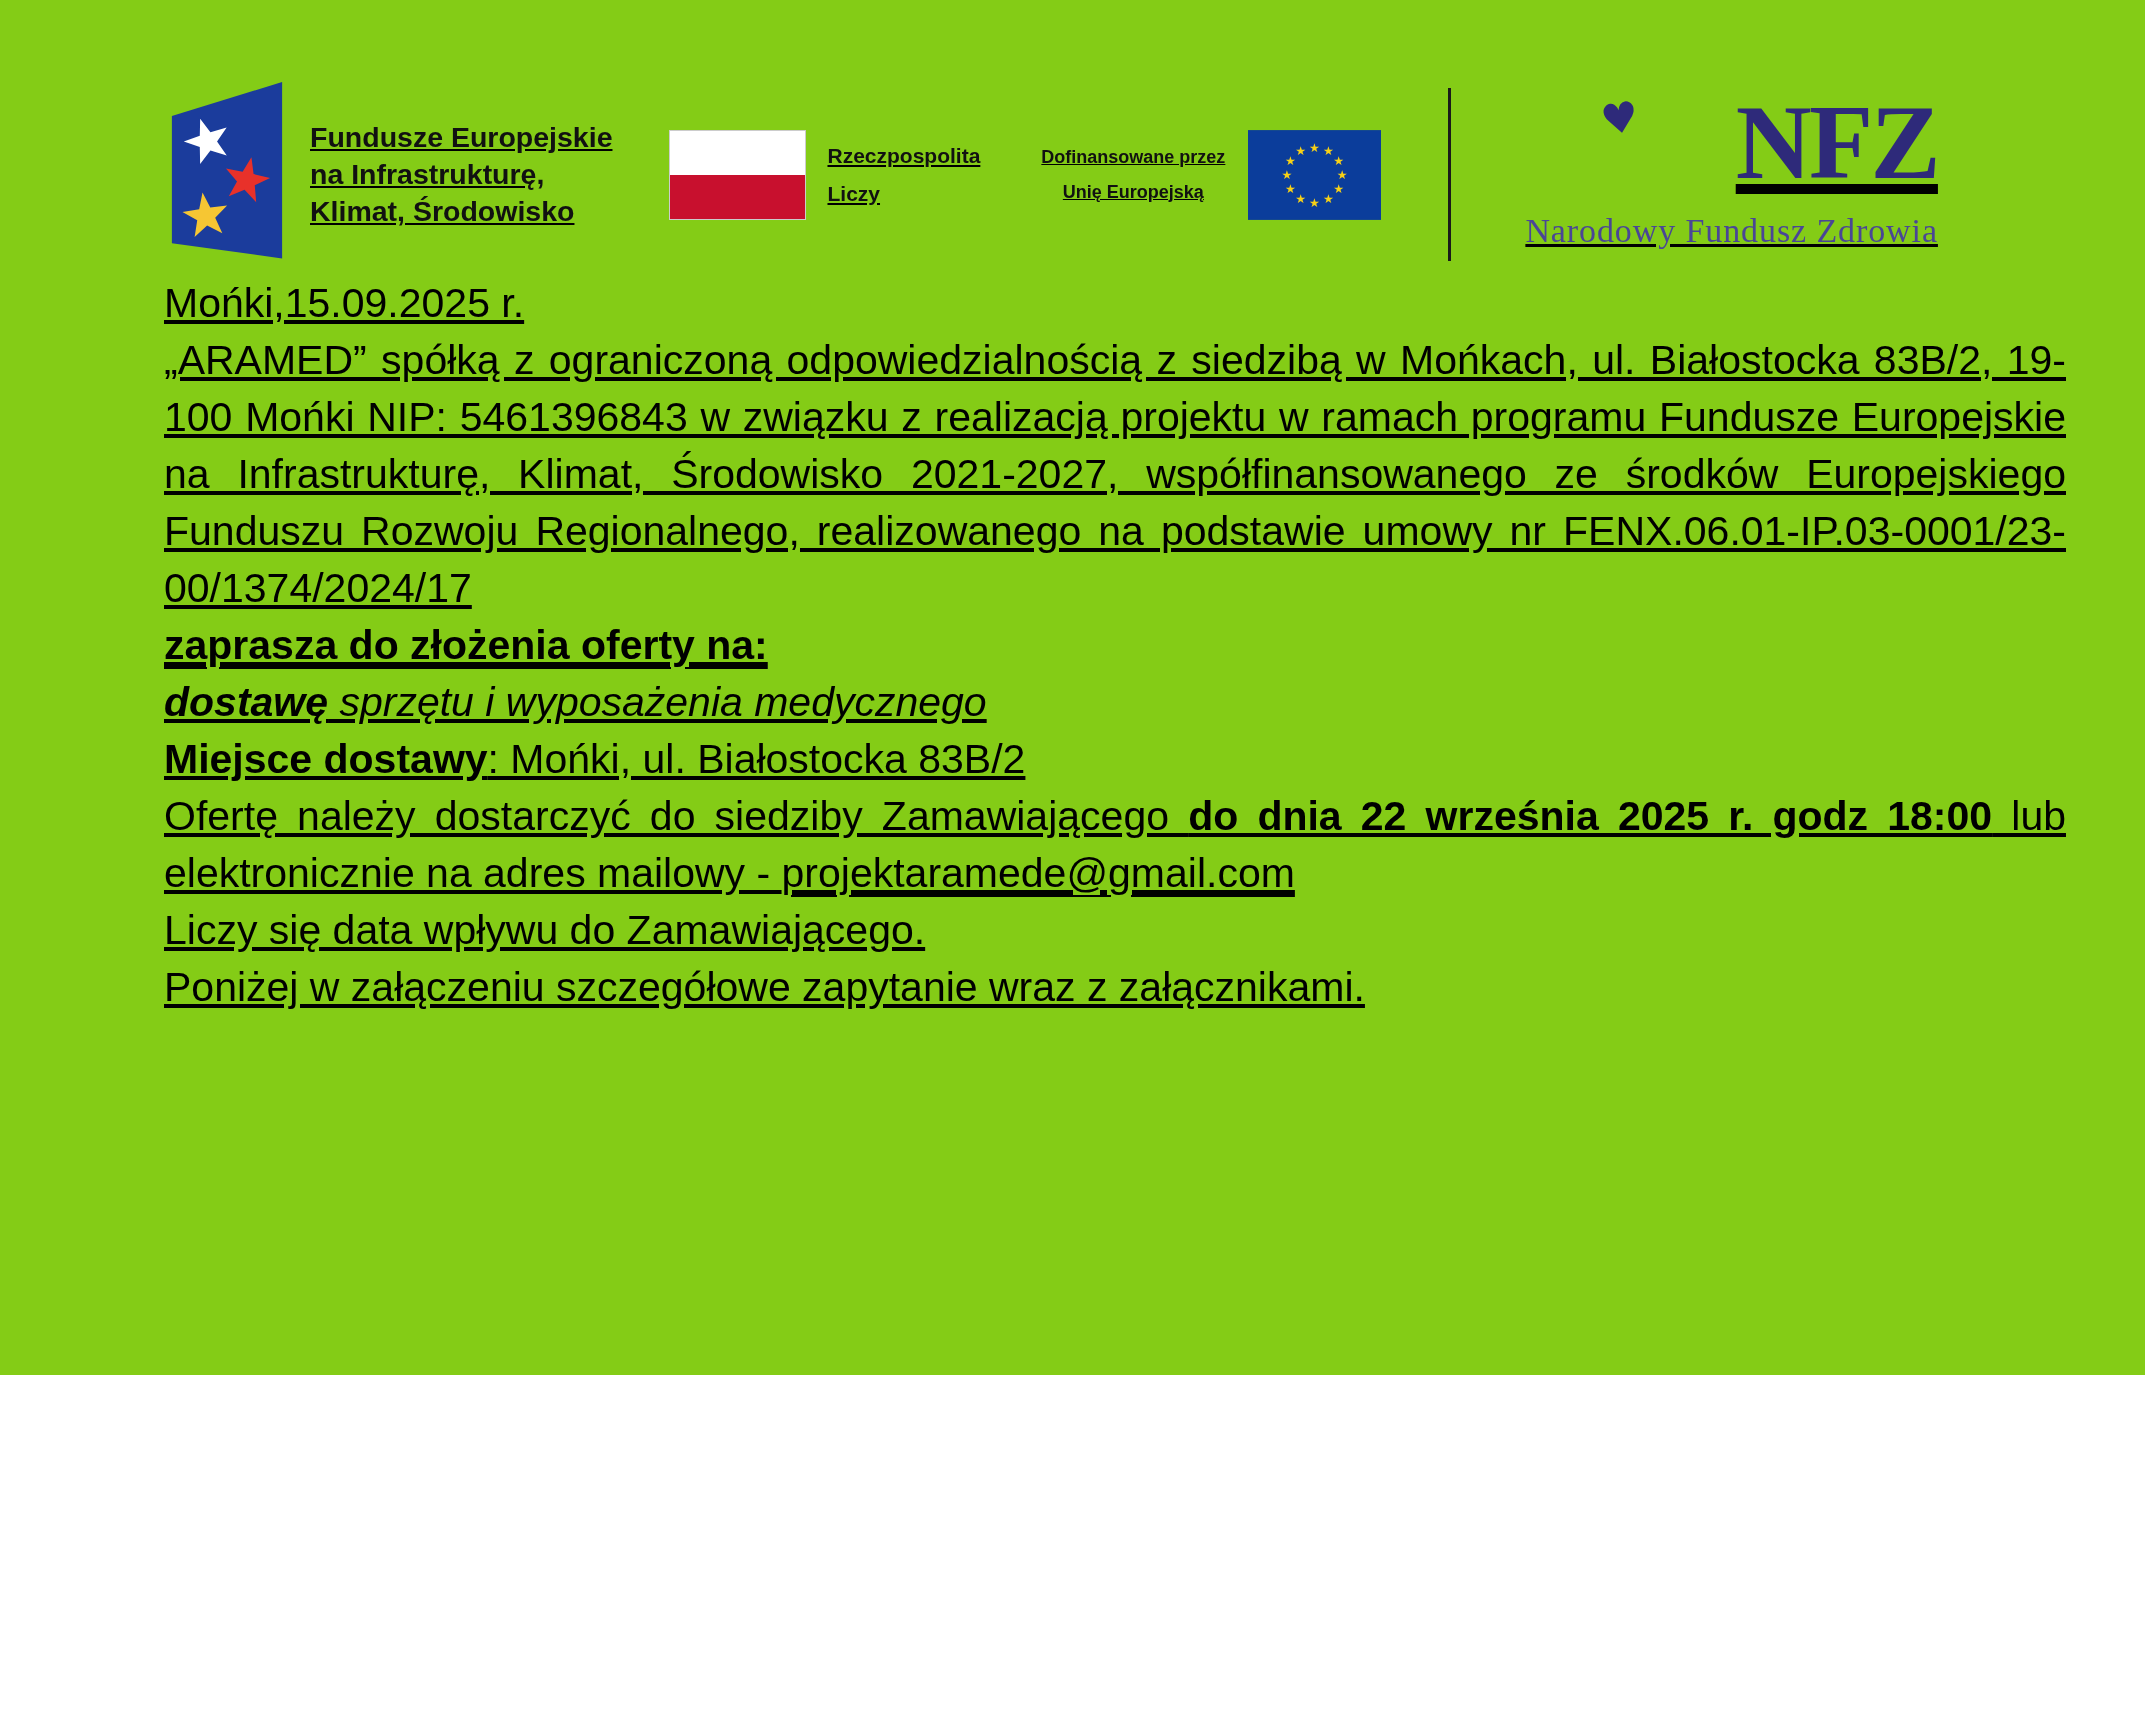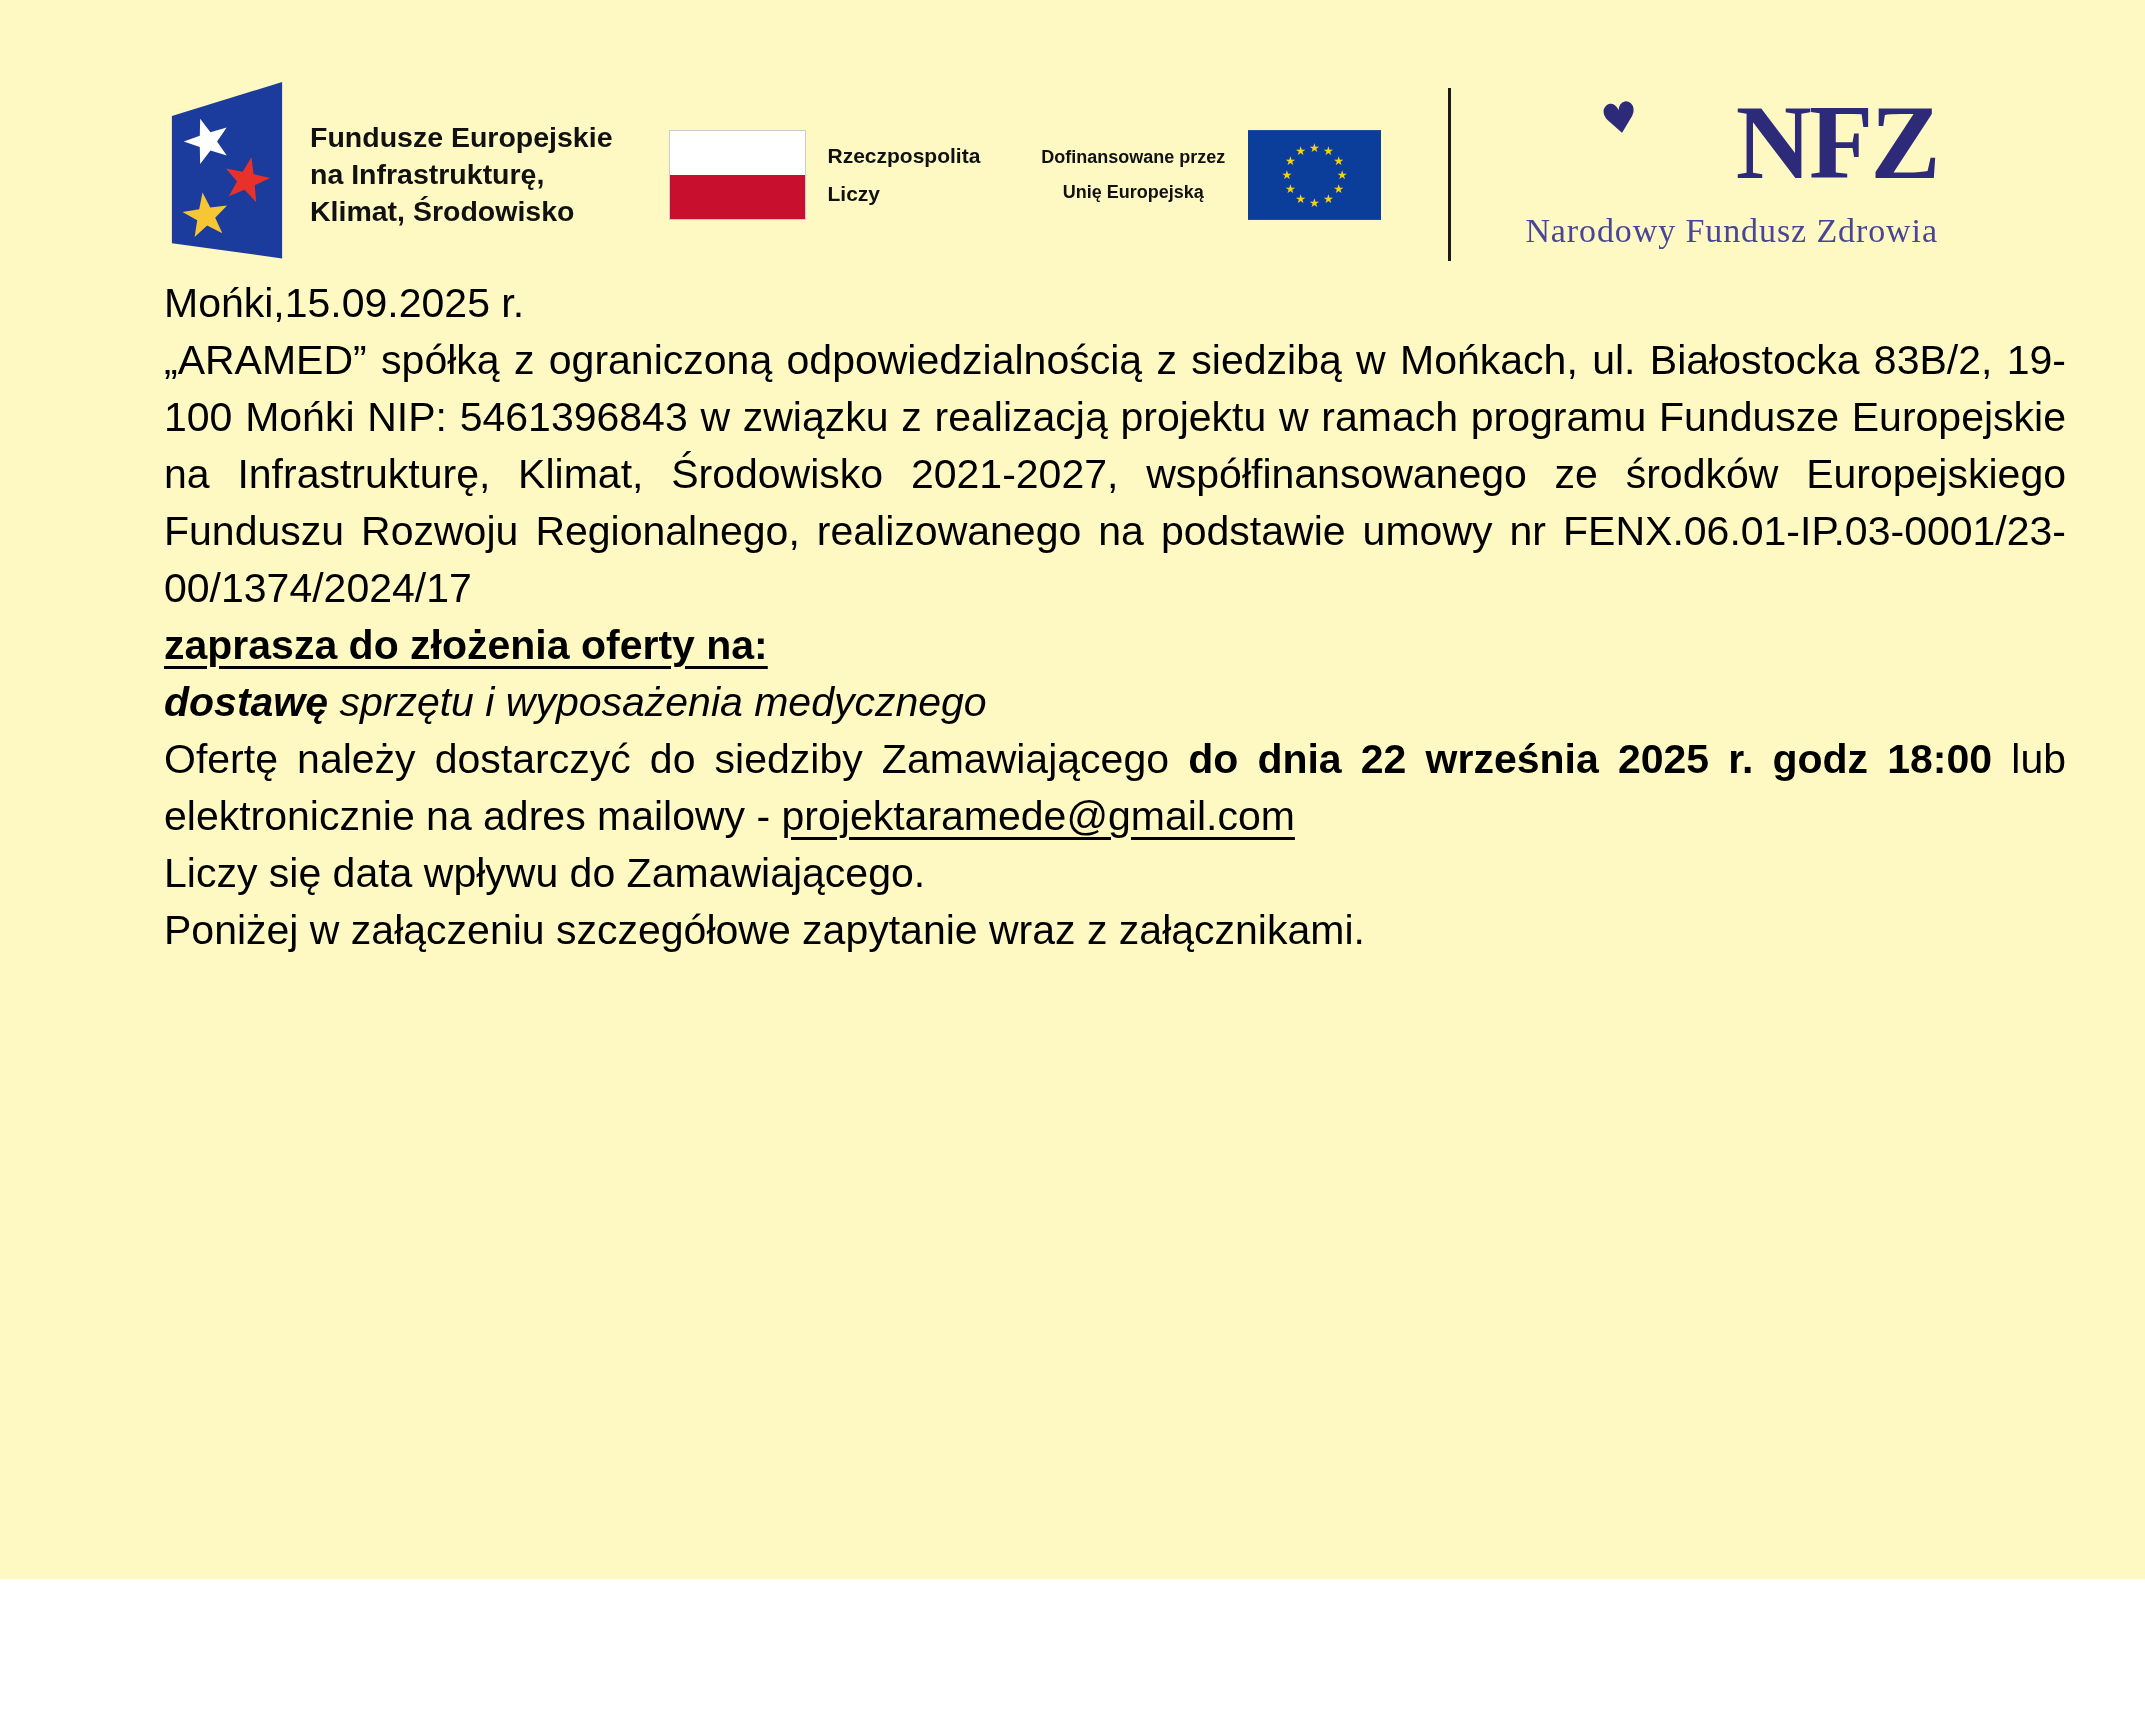--- a/index.html
+++ b/index.html
@@ -1,19 +1,19 @@
 <!DOCTYPE html>
 <html style="font-size:14px"><head>
 <meta charset="utf-8">
 <style>
   * { margin:0; padding:0; box-sizing:border-box; }
   html,body { background:#ffffff; }
   .page {
-    position:relative; width:2145px; height:1579px; background:#fef9c3;
-    font-family:"Liberation Sans", sans-serif; color:#000000; overflow:hidden;
+    position:relative; width:2145px; height:1375px; background:#84cc16;
+    font-family:"Liberation Sans", sans-serif; color:#000000; overflow:hidden;text-decoration:underline;
   }
 
   
   .banner { margin:74px 0 0 163px; height:201px; display:flex; align-items:center; }
   .fe-logo { display:flex; align-items:center; }
   .fe-text { margin-left:19px; font-weight:700; font-size:28.5px; line-height:37px; color:#111111; letter-spacing:0; }
   .pl-flag { margin-left:57px; width:137px; height:90px; border:0.9px solid #cccccc; display:flex; flex-direction:column; }
   .pl-flag .white { flex:1; background:#ffffff; }
   .pl-flag .red   { flex:1; background:#C8102E; }
   .pl-text { margin-left:21px; font-weight:700; font-size:21px; line-height:38px; color:#111111; }
@@ -116,20 +116,21 @@
 
     <p class="dateline">Mońki,15.09.2025 r.</p>
 
 
     <p class="intro">„ARAMED” spółką z ograniczoną odpowiedzialnością z siedzibą w Mońkach, ul. Białostocka 83B/2, 19-100 Mońki NIP: 5461396843 w związku z realizacją projektu w ramach programu Fundusze Europejskie na Infrastrukturę, Klimat, Środowisko 2021-2027, współfinansowanego ze środków Europejskiego Funduszu Rozwoju Regionalnego, realizowanego na podstawie umowy nr FENX.06.01-IP.03-0001/23-00/1374/2024/17</p>
 
     <p class="invitation"><span>zaprasza do złożenia oferty na:</span></p>
 
     <p class="subject"><span class="lead">dostawę</span><span> sprzętu i wyposażenia medycznego</span></p>
 
+    <p class="delivery"><span class="lbl">Miejsce dostawy</span><span>: Mońki, ul. Białostocka 83B/2</span></p>
 
     <p class="submission"><span>Ofertę należy dostarczyć do siedziby Zamawiającego </span><span class="bold">do dnia 22 września 2025 r. godz 18:00</span><span> lub elektronicznie na adres mailowy - </span><a href="#" class="email">projektaramede@gmail.com</a></p>
 
     <p class="receipt">Liczy się data wpływu do Zamawiającego.</p>
 
     <p class="attachments">Poniżej w załączeniu szczegółowe zapytanie wraz z załącznikami.</p>
 
   </main>
 </div>
 

